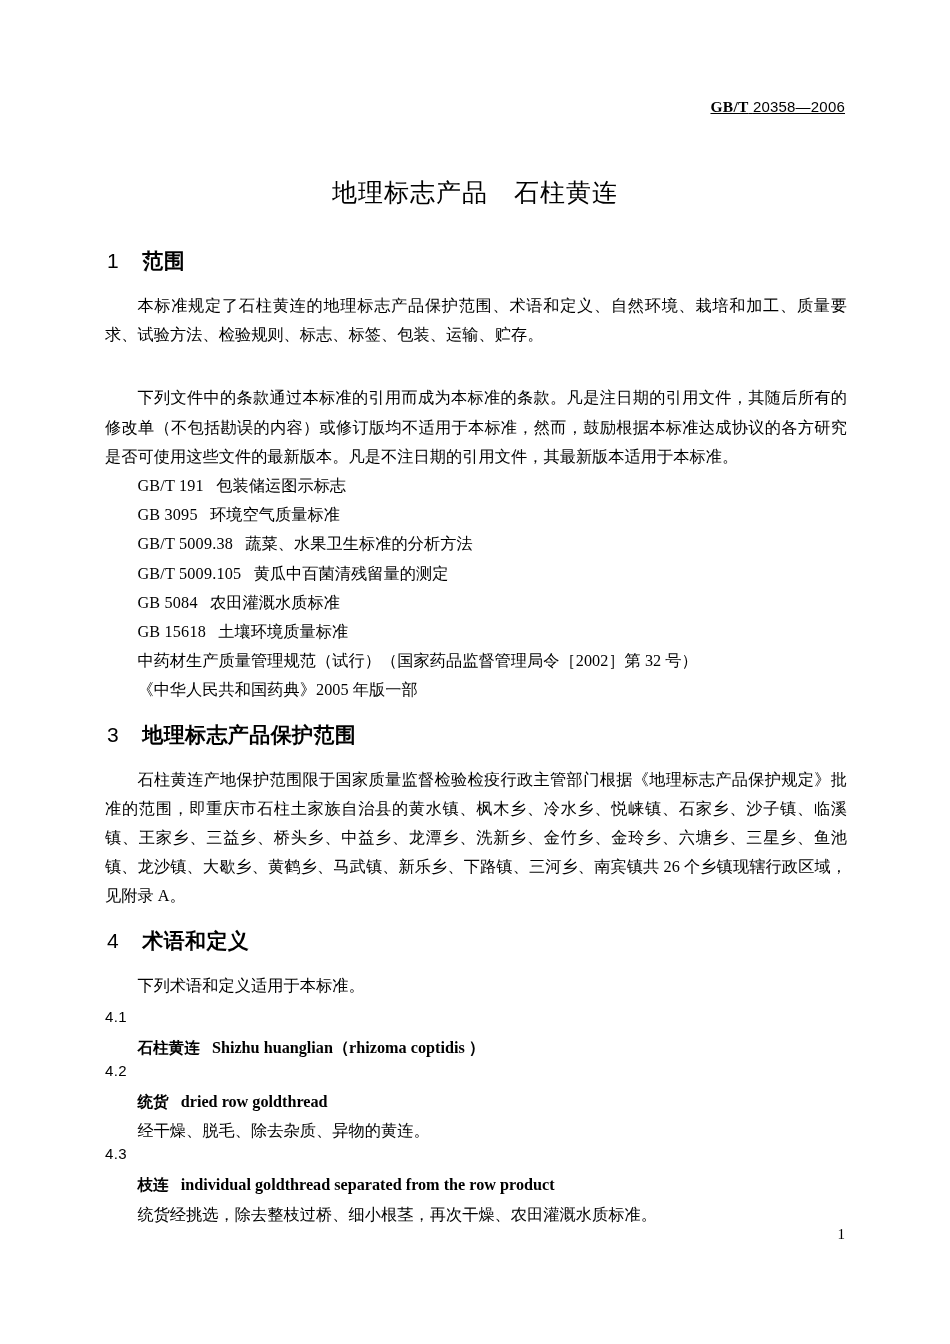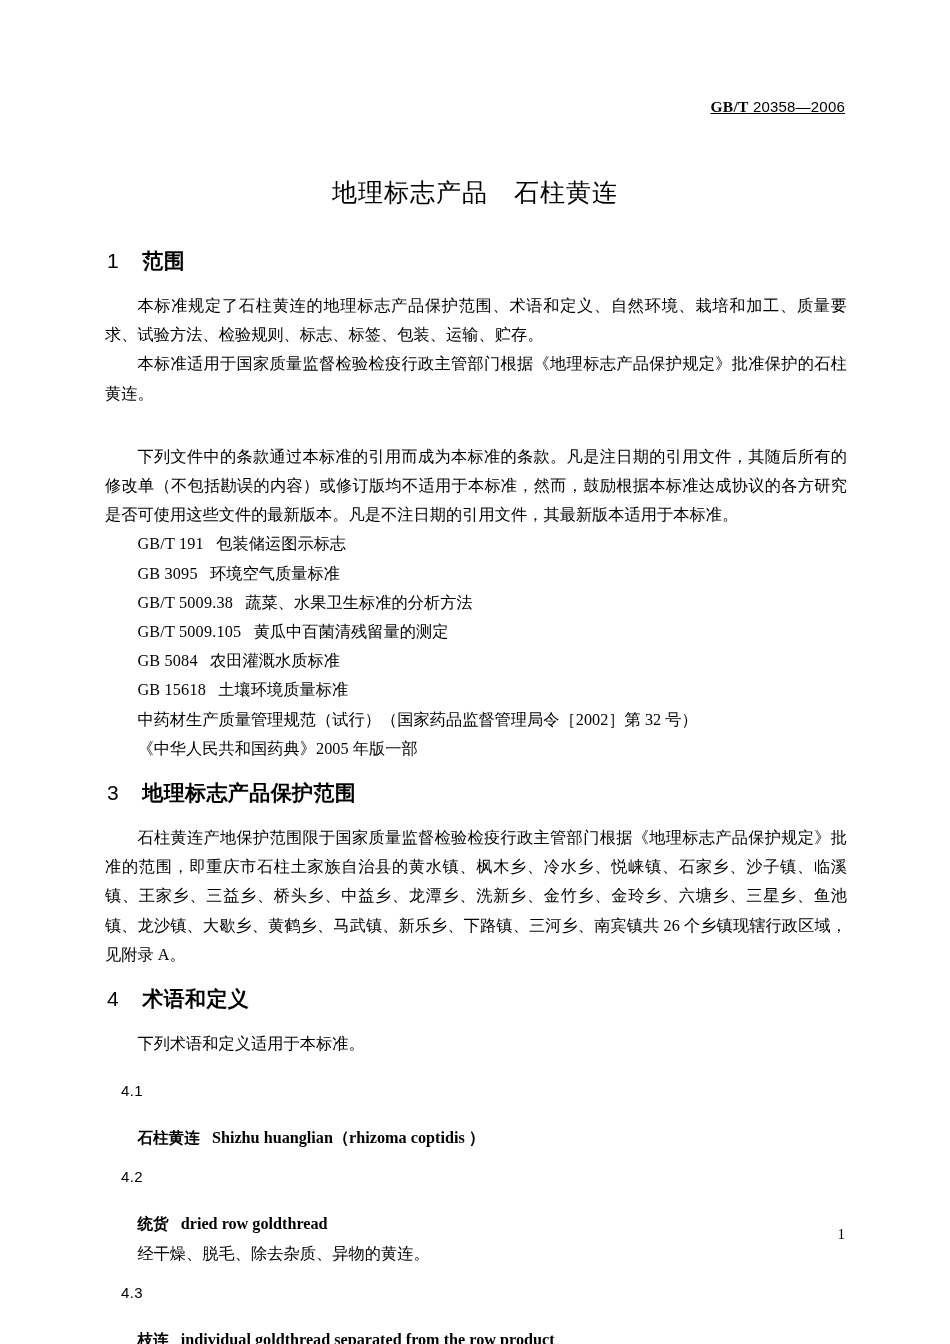--- a/index.html
+++ b/index.html
@@ -82,21 +82,21 @@
   .sec-head .num {
     font-weight: normal;
     font-family: "Liberation Sans", sans-serif;
   }
 
   
   .clause-num {
     font-family: "Liberation Sans", sans-serif;
     font-size: 15px;
     letter-spacing: 0.4px;
-    margin: 16px;
+    margin: 0;
     line-height: 1.0;
   }
 
   
   p.para {
     margin: 0;
     font-size: 16.2px;
     line-height: 29.2px;
     text-align: justify;
     text-justify: inter-ideograph;
@@ -167,21 +167,20 @@
     <span class="std-prefix">GB/T</span><span>&nbsp;</span><span class="std-num">20358—2006</span>
   </div>
 
   <div class="doc-title">地理标志产品　石柱黄连</div>
 
   <div class="content">
 
     <div class="sec-head"><span class="num">1</span>&nbsp;&nbsp;&nbsp;<span>范围</span></div>
     <div class="sp-18"></div>
     <p class="para">本标准规定了石柱黄连的地理标志产品保护范围、术语和定义、自然环境、栽培和加工、质量要求、试验方法、检验规则、标志、标签、包装、运输、贮存。</p>
-    <p class="para">本标准适用于国家质量监督检验检疫行政主管部门根据《地理标志产品保护规定》批准保护的石柱黄连。</p>
     <div class="sp-16"></div>
 
     <div class="sp-18"></div>
     <p class="para">下列文件中的条款通过本标准的引用而成为本标准的条款。凡是注日期的引用文件，其随后所有的修改单（不包括勘误的内容）或修订版均不适用于本标准，然而，鼓励根据本标准达成协议的各方研究是否可使用这些文件的最新版本。凡是不注日期的引用文件，其最新版本适用于本标准。</p>
 
     <p class="ref-line"><span class="code">GB/T 191</span>&nbsp;&nbsp;&nbsp;<span>包装储运图示标志</span></p>
     <p class="ref-line"><span class="code">GB 3095</span>&nbsp;&nbsp;&nbsp;<span>环境空气质量标准</span></p>
     <p class="ref-line"><span class="code">GB/T 5009.38</span>&nbsp;&nbsp;&nbsp;<span>蔬菜、水果卫生标准的分析方法</span></p>
     <p class="ref-line"><span class="code">GB/T 5009.105</span>&nbsp;&nbsp;&nbsp;<span>黄瓜中百菌清残留量的测定</span></p>
     <p class="ref-line"><span class="code">GB 5084</span>&nbsp;&nbsp;&nbsp;<span>农田灌溉水质标准</span></p>

